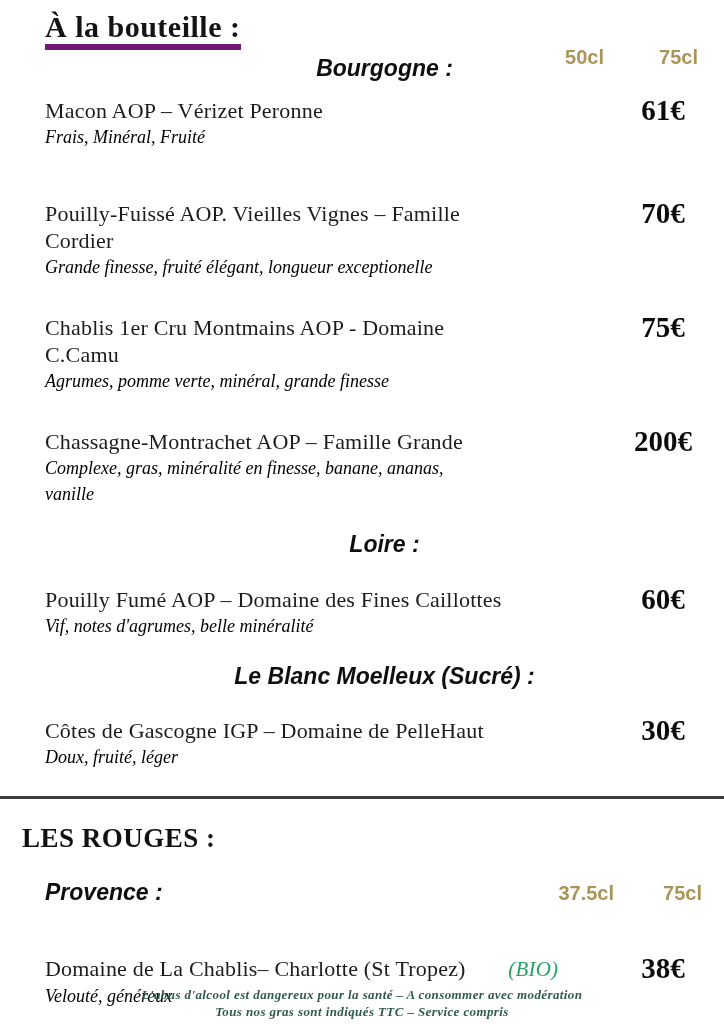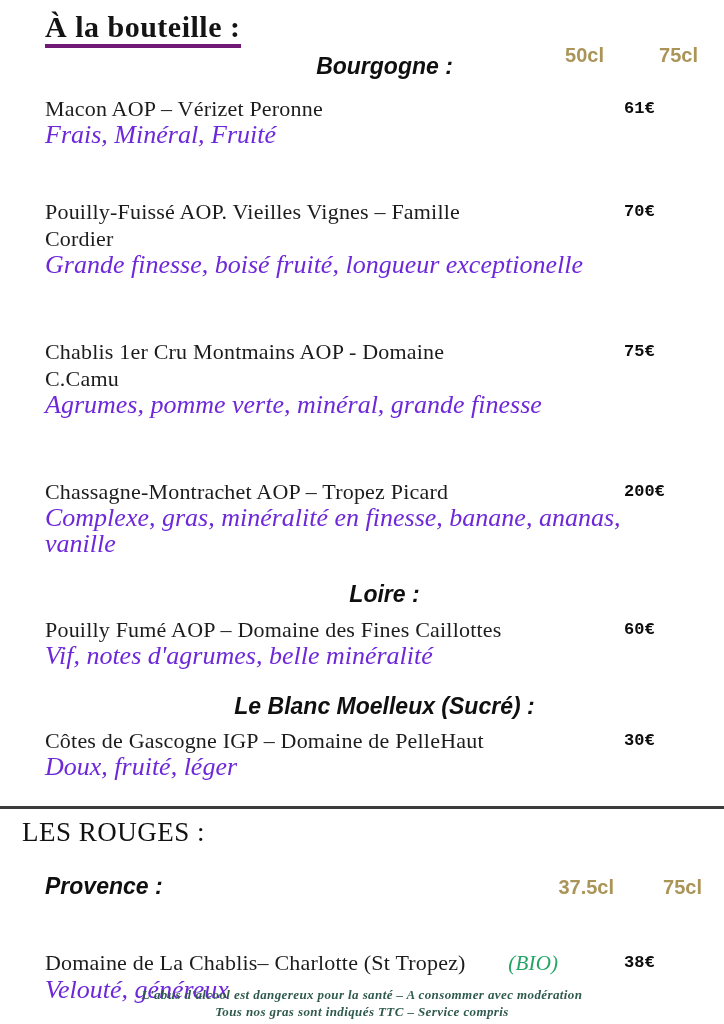--- a/index.html
+++ b/index.html
@@ -6,21 +6,21 @@
   body{
     width:724px;height:1024px;background:#ffffff;position:relative;
     font-family:"Liberation Serif",serif;color:#141414;overflow:hidden;
   }
   .page{position:relative;width:724px;height:1024px;}
 
   
   .menu-title{
     display:inline-block;margin:10px 0 0 45px;
     font-size:30px;font-weight:bold;letter-spacing:.5px;
-    border-bottom:4px solid #701a75;padding-bottom:1px;line-height:1.1;
+    border-bottom:6px solid #701a75;padding-bottom:1px;line-height:1.1;
   }
   .col-headers{
     display:flex;justify-content:flex-end;gap:42px;
     padding-right:26px;margin-top:-4px;
     font-family:"Liberation Sans",sans-serif;font-weight:bold;
     font-size:20px;color:#ab9458;
   }
   .col-headers span{min-width:52px;text-align:right;}
 
   
@@ -34,41 +34,41 @@
   .section-label.first{margin-top:-14px;}
 
   
   .wine{display:flex;align-items:flex-start;margin:0 22px 0 45px;}
   .wine-main{flex:1;max-width:580px;}
   .wine-name{
     font-size:22px;line-height:27px;white-space:pre-line;color:#1c1c1c;
     letter-spacing:.2px;
   }
   .wine-desc{
-    font-style:italic;font-size:26px;line-height:26px;white-space:pre-line;
-    color:#6d28d9;
+    font-style:italic;font-size:18px;line-height:26px;white-space:pre-line;
+    color:#000000;
   }
   .wine-price{
-    width:78px;text-align:left;font-weight:bold;font-size:17px;
-    line-height:27px;color:#0c0c0c;flex-shrink:0;font-family:Liberation Mono, monospace;
+    width:78px;text-align:center;font-weight:bold;font-size:29px;
+    line-height:27px;color:#0c0c0c;flex-shrink:0;
   }
   .badge-inline{font-style:italic;color:#23a464;font-size:21px;margin-left:37px;}
 
   
   .mt50{margin-top:50px;}
-  .mt46{margin-top:60px;}
+  .mt46{margin-top:34px;}
   .mt24{margin-top:24px;}
-  .mt20{margin-top:8px;gap:32px;}
+  .mt20{margin-top:28px;gap:32px;}
   .mt16{margin-top:16px;}
 
   .divider{
     border:none;border-top:3px solid #3c3c3c;margin:26px 0 0 0;width:724px;
   }
   .reds-heading{
-    margin:8px 0 0 22px;font-size:27px;font-weight:normal;
+    margin:24px 0 0 22px;font-size:27px;font-weight:bold;
     letter-spacing:.5px;color:#111;
   }
   .provence-row{
     display:flex;align-items:flex-end;margin:12px 22px 0 45px;
   }
   .provence-row .section-label{margin:0;}
   .provence-cols{
     margin-left:auto;display:flex;gap:36px;
     font-family:"Liberation Sans",sans-serif;font-weight:bold;
     font-size:20px;color:#ab9458;margin-top:16px;
@@ -101,37 +101,37 @@
       <div class="wine-name">Macon AOP – Vérizet Peronne</div>
       <div class="wine-desc">Frais, Minéral, Fruité</div>
     </div>
     <div class="wine-price">61€</div>
   </div>
 
   <div class="wine mt50">
     <div class="wine-main">
       <div class="wine-name">Pouilly-Fuissé AOP. Vieilles Vignes – Famille
 Cordier</div>
-      <div class="wine-desc">Grande finesse, boisé fruité, longueur exceptionelle</div>
+      <div class="wine-desc">Grande finesse, fruité élégant, longueur exceptionelle</div>
     </div>
     <div class="wine-price">70€</div>
   </div>
 
   <div class="wine mt46">
     <div class="wine-main">
       <div class="wine-name">Chablis 1er Cru Montmains AOP - Domaine
 C.Camu</div>
       <div class="wine-desc">Agrumes, pomme verte, minéral, grande finesse</div>
     </div>
     <div class="wine-price">75€</div>
   </div>
 
   <div class="wine mt46">
     <div class="wine-main">
-      <div class="wine-name">Chassagne-Montrachet AOP – Tropez Picard</div>
+      <div class="wine-name">Chassagne-Montrachet AOP – Famille Grande</div>
       <div class="wine-desc">Complexe, gras, minéralité en finesse, banane, ananas,
 vanille</div>
     </div>
     <div class="wine-price">200€</div>
   </div>
 
   <h2 class="section-label mt24">Loire :</h2>
 
   <div class="wine mt20">
     <div class="wine-main">

